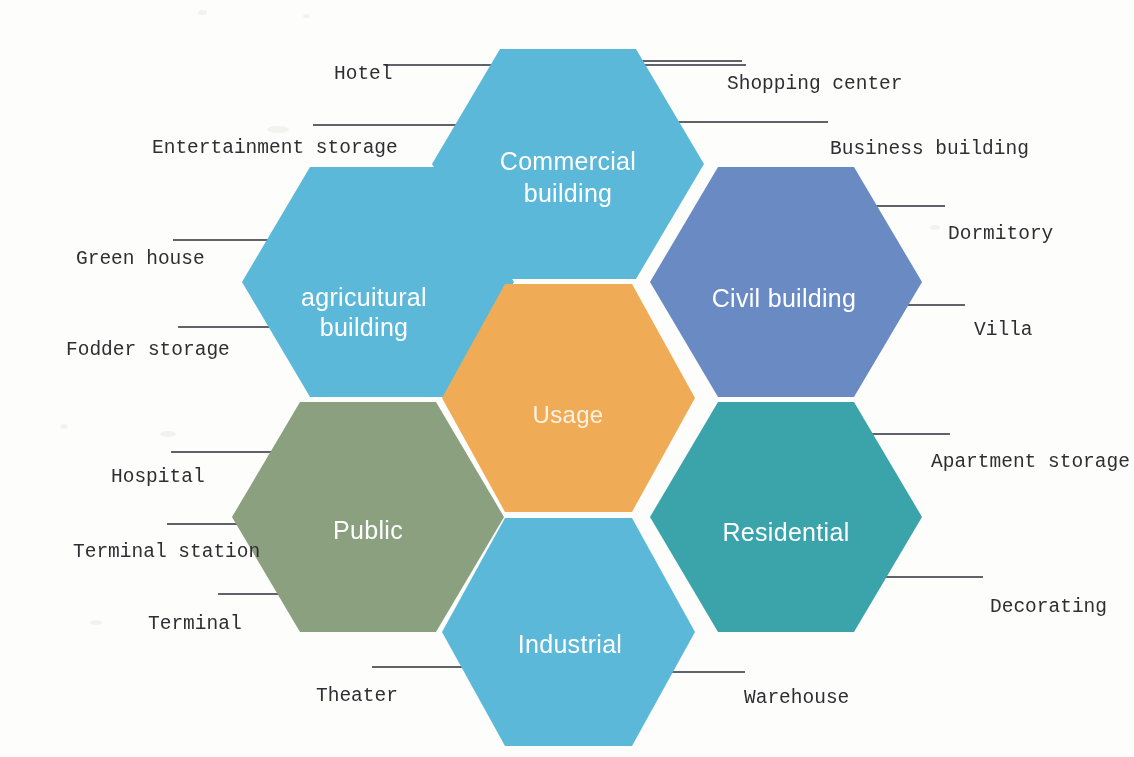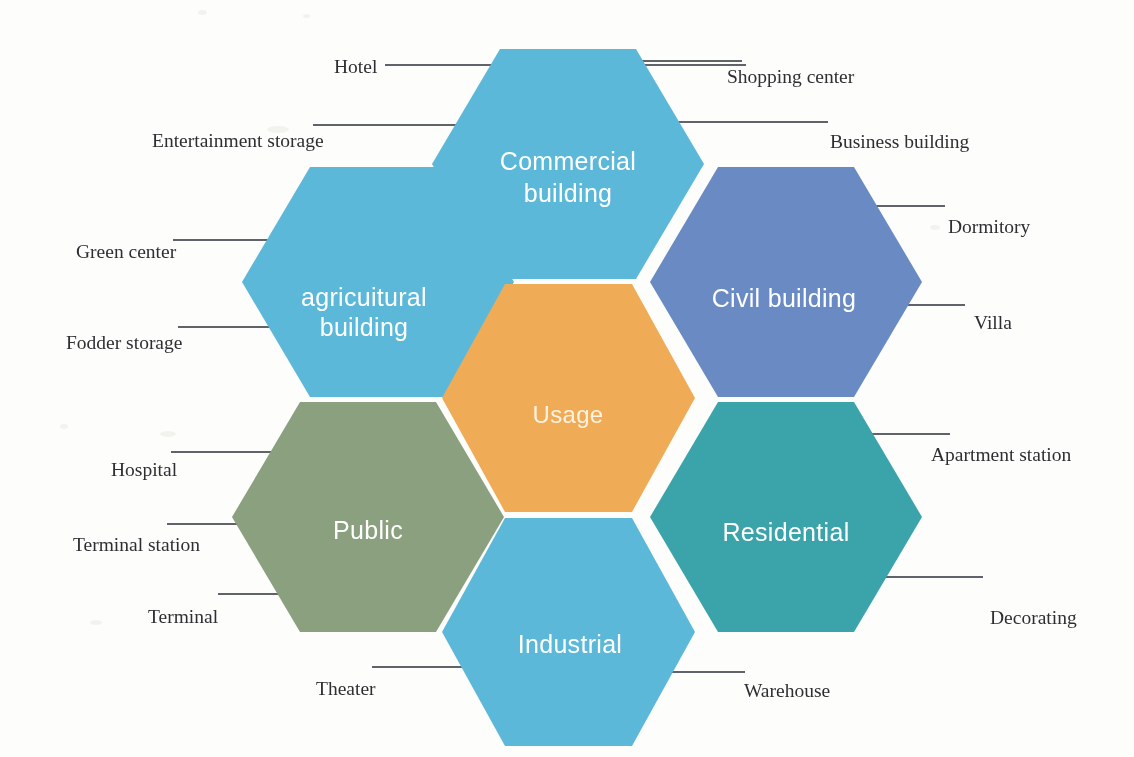--- a/index.html
+++ b/index.html
@@ -39,25 +39,26 @@
     font-size: 24px;
     fill: #fdf3e4;
   }
   .leader-line {
     stroke: #2b2f3a;
     stroke-width: 1.6;
     fill: none;
   }
   .callout-text {
     position: absolute;
-    font-family: Liberation Serif, serif;
+    font-family: Liberation Mono, monospace;
     font-size: 19.5px;
     color: #2f2f33;
     white-space: nowrap;
     line-height: 1;
+    margin-top: 8px;
   }
   
   .speckle {
     position: absolute;
     background: #e9e9e4;
     border-radius: 50%;
     opacity: 0.55;
   }
 </style>
 </head>
@@ -128,24 +129,24 @@
       <text class="hex-label" x="570" y="653">Industrial</text>
     </g>
 
   </svg>
 
   <div class="callout-text" style="left:334px;top:57px;">Hotel</div>
   <div class="callout-text" style="left:727px;top:67px;">Shopping center</div>
   <div class="callout-text" style="left:152px;top:131px;">Entertainment storage</div>
   <div class="callout-text" style="left:830px;top:132px;">Business building</div>
   <div class="callout-text" style="left:948px;top:217px;">Dormitory</div>
-  <div class="callout-text" style="left:76px;top:242px;">Green center</div>
+  <div class="callout-text" style="left:76px;top:242px;">Green house</div>
   <div class="callout-text" style="left:974px;top:313px;">Villa</div>
   <div class="callout-text" style="left:66px;top:333px;">Fodder storage</div>
-  <div class="callout-text" style="left:931px;top:445px;">Apartment station</div>
+  <div class="callout-text" style="left:931px;top:445px;">Apartment storage</div>
   <div class="callout-text" style="left:111px;top:460px;">Hospital</div>
   <div class="callout-text" style="left:73px;top:535px;">Terminal station</div>
-  <div class="callout-text" style="left:990px;top:608px;text-align:center;">Decorating</div>
+  <div class="callout-text" style="left:990px;top:590px;text-align:center;">Decorating</div>
   <div class="callout-text" style="left:148px;top:607px;">Terminal</div>
   <div class="callout-text" style="left:316px;top:679px;">Theater</div>
   <div class="callout-text" style="left:744px;top:681px;">Warehouse</div>
 
 </div>
 
 </body></html>

